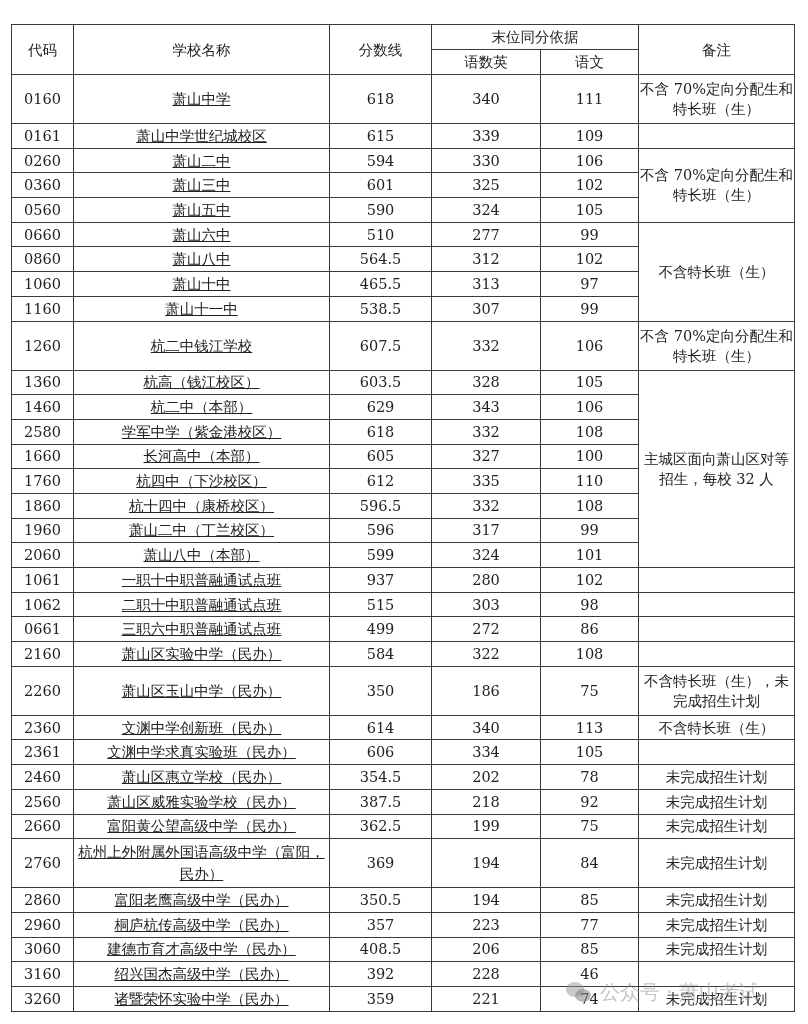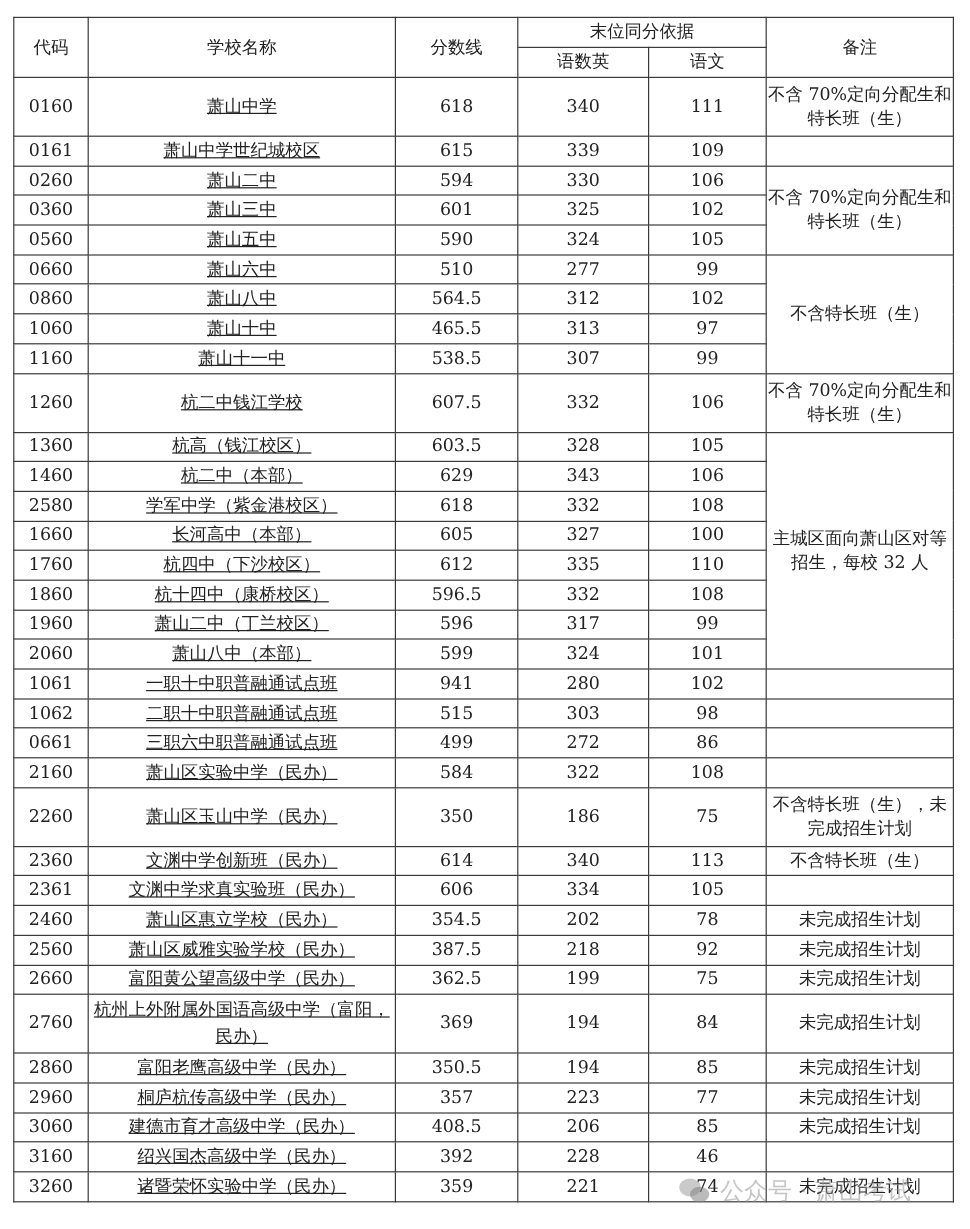--- a/index.html
+++ b/index.html
@@ -1,19 +1,19 @@
 <!DOCTYPE html>
 <html><head>
 <meta charset="utf-8">
 <style>
   html, body { margin: 0; padding: 0; background: #ffffff; }
   body { width: 808px; height: 1024px; position: relative; overflow: hidden;
          font-family: "DejaVu Serif", "Liberation Serif", serif; color: #222; }
   table.score-table {
-    position: absolute; left: 11px; top: 14px;
+    position: absolute; left: 11px; top: 24px;
     border-collapse: collapse; table-layout: fixed;
     width: 783px;
   }
   table.score-table td, table.score-table th {
     border: 1px solid #3a3a3a;
     text-align: center; vertical-align: middle;
     padding: 0; font-weight: normal;
     font-size: 14.5px; line-height: 20px;
     overflow: hidden;
   }
@@ -208,21 +208,21 @@
       <td>2060</td>
       <td class="name">萧山八中（本部）</td>
       <td>599</td>
       <td>324</td>
       <td>101</td>
     </tr>
 
     <tr class="r">
       <td>1061</td>
       <td class="name">一职十中职普融通试点班</td>
-      <td>941</td>
+      <td>937</td>
       <td>280</td>
       <td>102</td>
       <td class="note"></td>
     </tr>
 
     <tr class="r">
       <td>1062</td>
       <td class="name">二职十中职普融通试点班</td>
       <td>515</td>
       <td>303</td>

